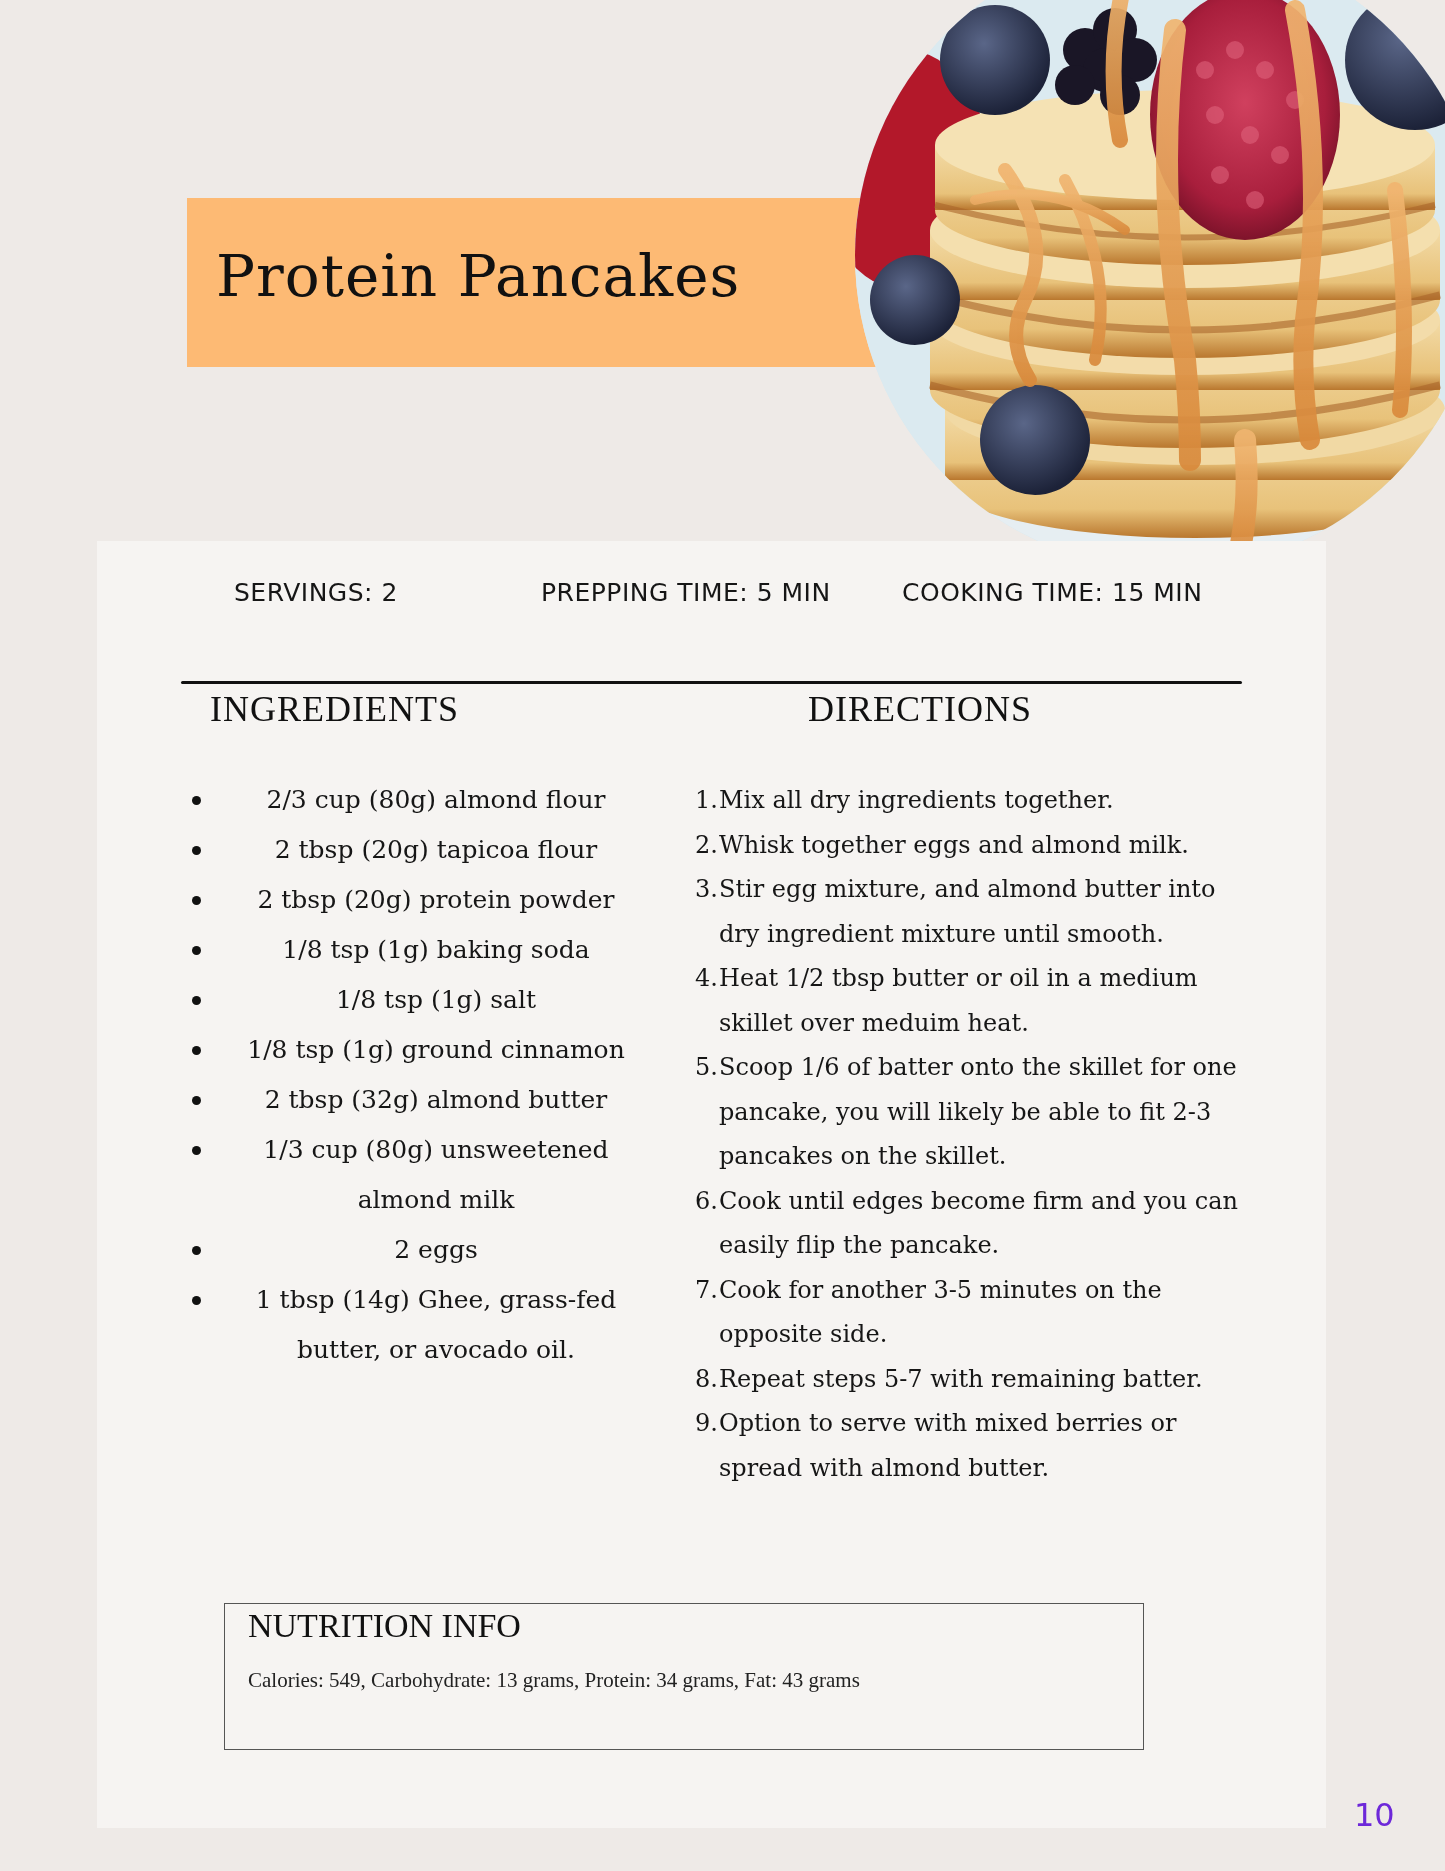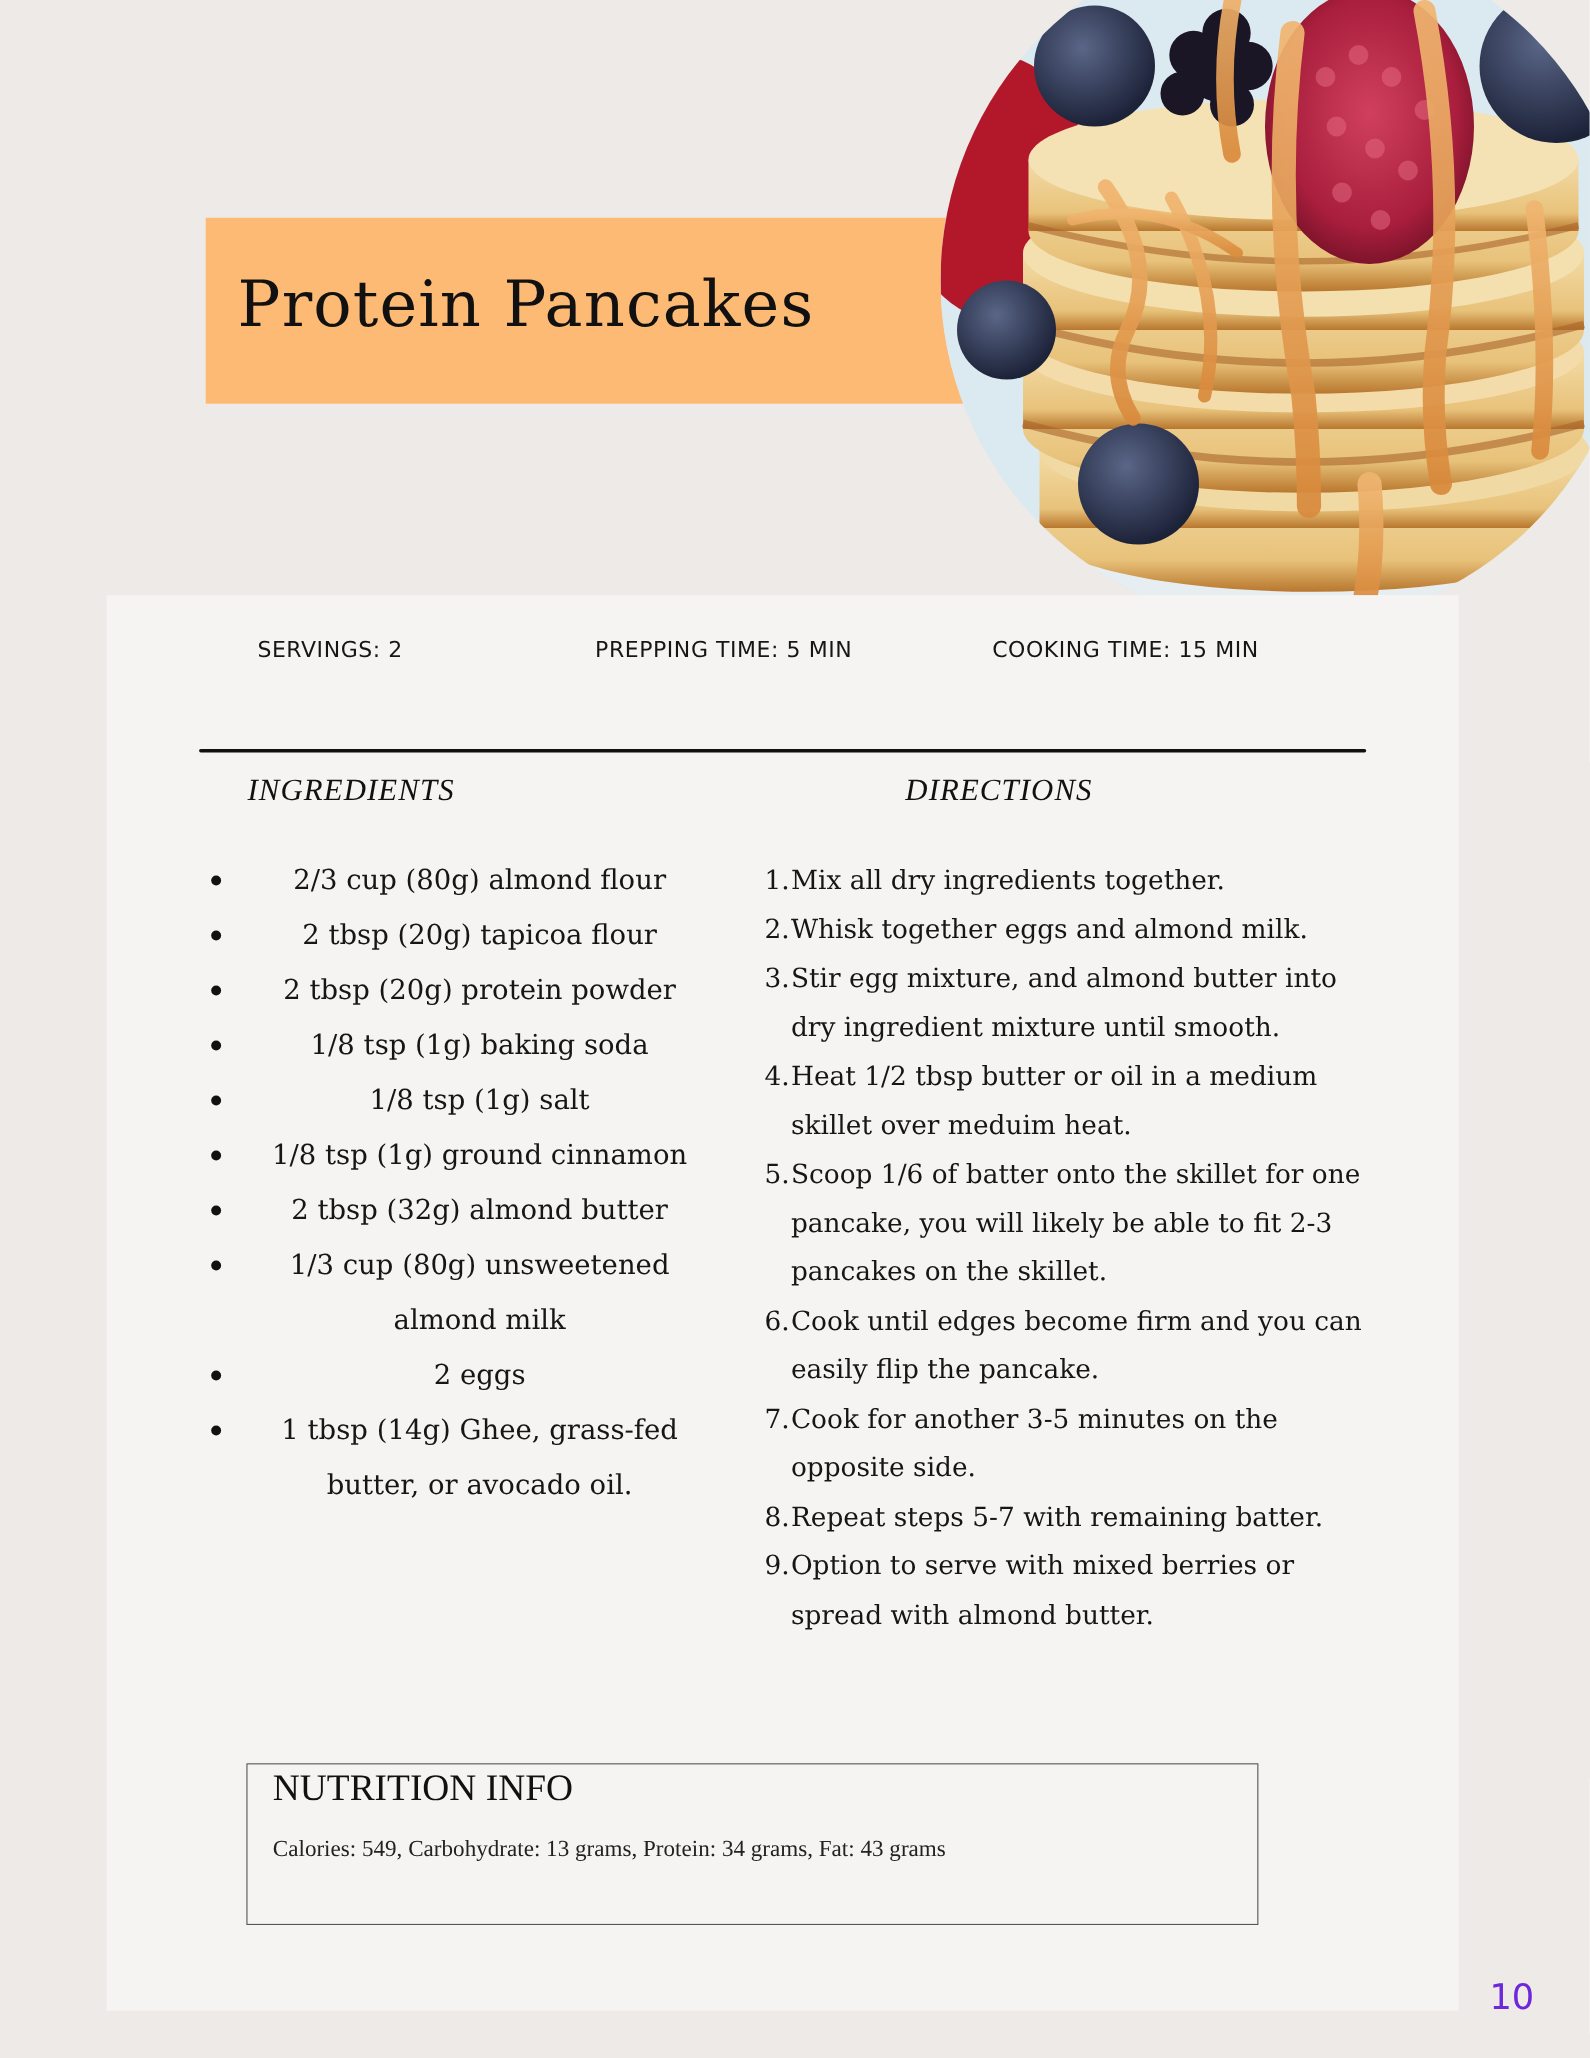--- a/index.html
+++ b/index.html
@@ -22,31 +22,31 @@
     position: absolute; left: 855px; top: -60px; width: 630px; height: 630px;
     border-radius: 50%; overflow: hidden; background: #d8e8ee;
   }
   .photo svg { display: block; width: 100%; height: 100%; }
   .card {
     position: absolute; left: 97px; top: 541px; width: 1229px; height: 1287px;
     background: #f6f4f2;
   }
   .meta {
     position: absolute; top: 37px;
-    font-family: "DejaVu Sans", sans-serif; font-size: 20px; letter-spacing: 0.5px;
+    font-family: "DejaVu Sans", sans-serif; font-size: 25px; letter-spacing: 0.5px;
     white-space: nowrap; color: #161616;
   }
   .divider {
     position: absolute; left: 84px; top: 140px; width: 1061px; height: 3px;
     background: #111; border-radius: 2px;
   }
   .heading {
-    position: absolute; top: 147px; margin: 15px;
-    font-family: "Liberation Serif", serif; font-weight: normal; font-size: 28px;
-    letter-spacing: 1px; white-space: nowrap; color: #111; font-style: italic;
+    position: absolute; top: 147px; margin: 0;
+    font-family: "Liberation Serif", serif; font-weight: normal; font-size: 36px;
+    letter-spacing: 1px; white-space: nowrap; color: #111;
   }
   .ingredients {
     position: absolute; left: 95px; top: 234px; width: 460px; margin: 0; padding: 0;
     list-style: none;
     font-family: "DejaVu Serif", serif; font-size: 25px; line-height: 50px; color: #161616;
   }
   .ingredients li { position: relative; padding-left: 28px; text-align: center; }
   .ingredients li .bullet {
     position: absolute; left: 0; top: 21px; width: 9px; height: 9px;
     border-radius: 50%; background: #111;

